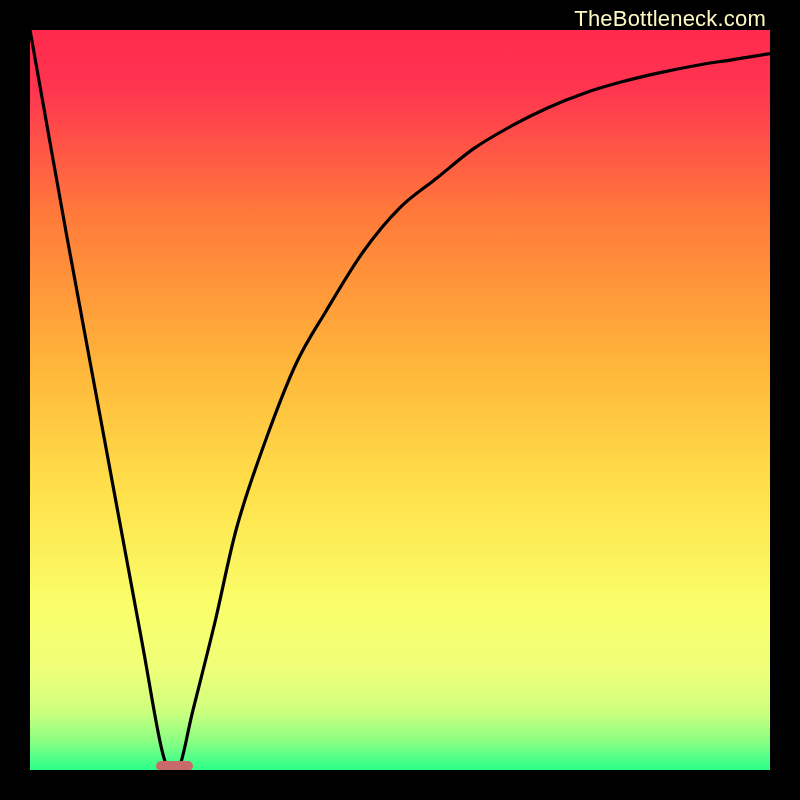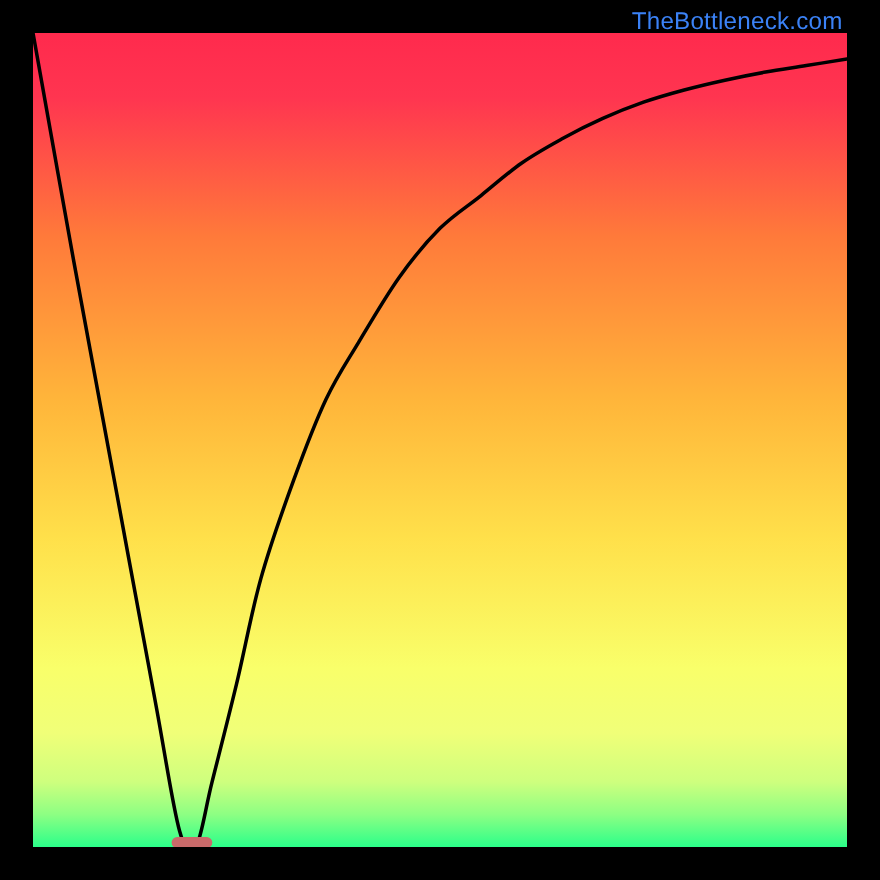--- a/index.html
+++ b/index.html
@@ -37,21 +37,21 @@
     left: 0;
     top: 0;
     width: 100%;
     height: 100%;
     pointer-events: none;
   }
   .watermark {
     position: absolute;
     top: 6px;
     right: 34px;
-    color: #3b82f6;
+    color: #fef9c3;
     font-size: 22px;
     font-weight: 500;
     letter-spacing: 0.2px;
   }
   .marker {
     position: absolute;
     border-radius: 999px;
   }
 </style>
 </head>

